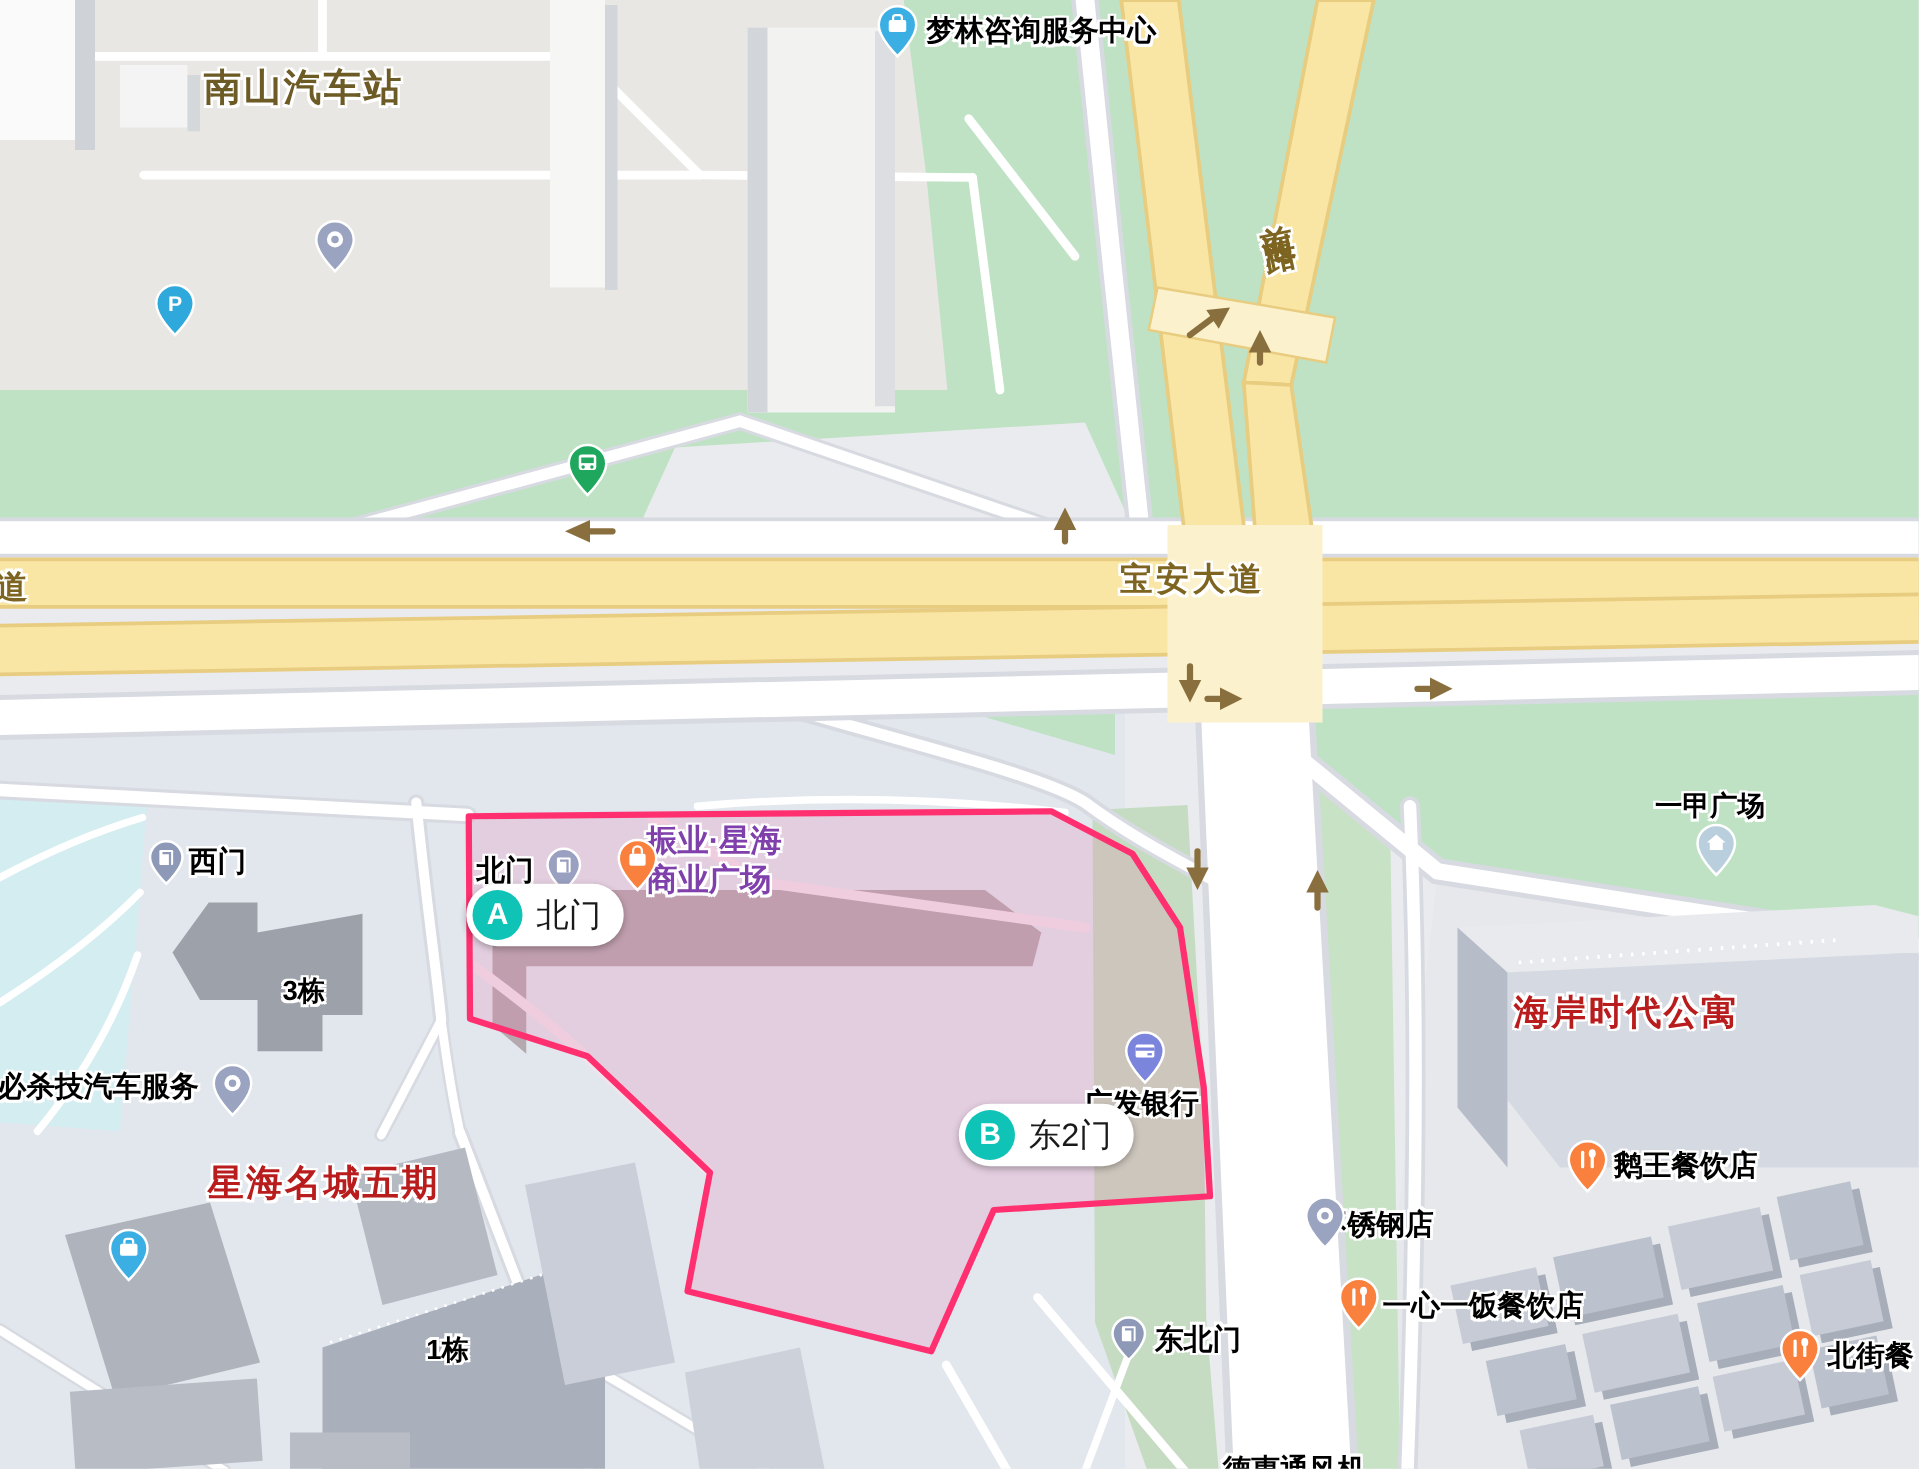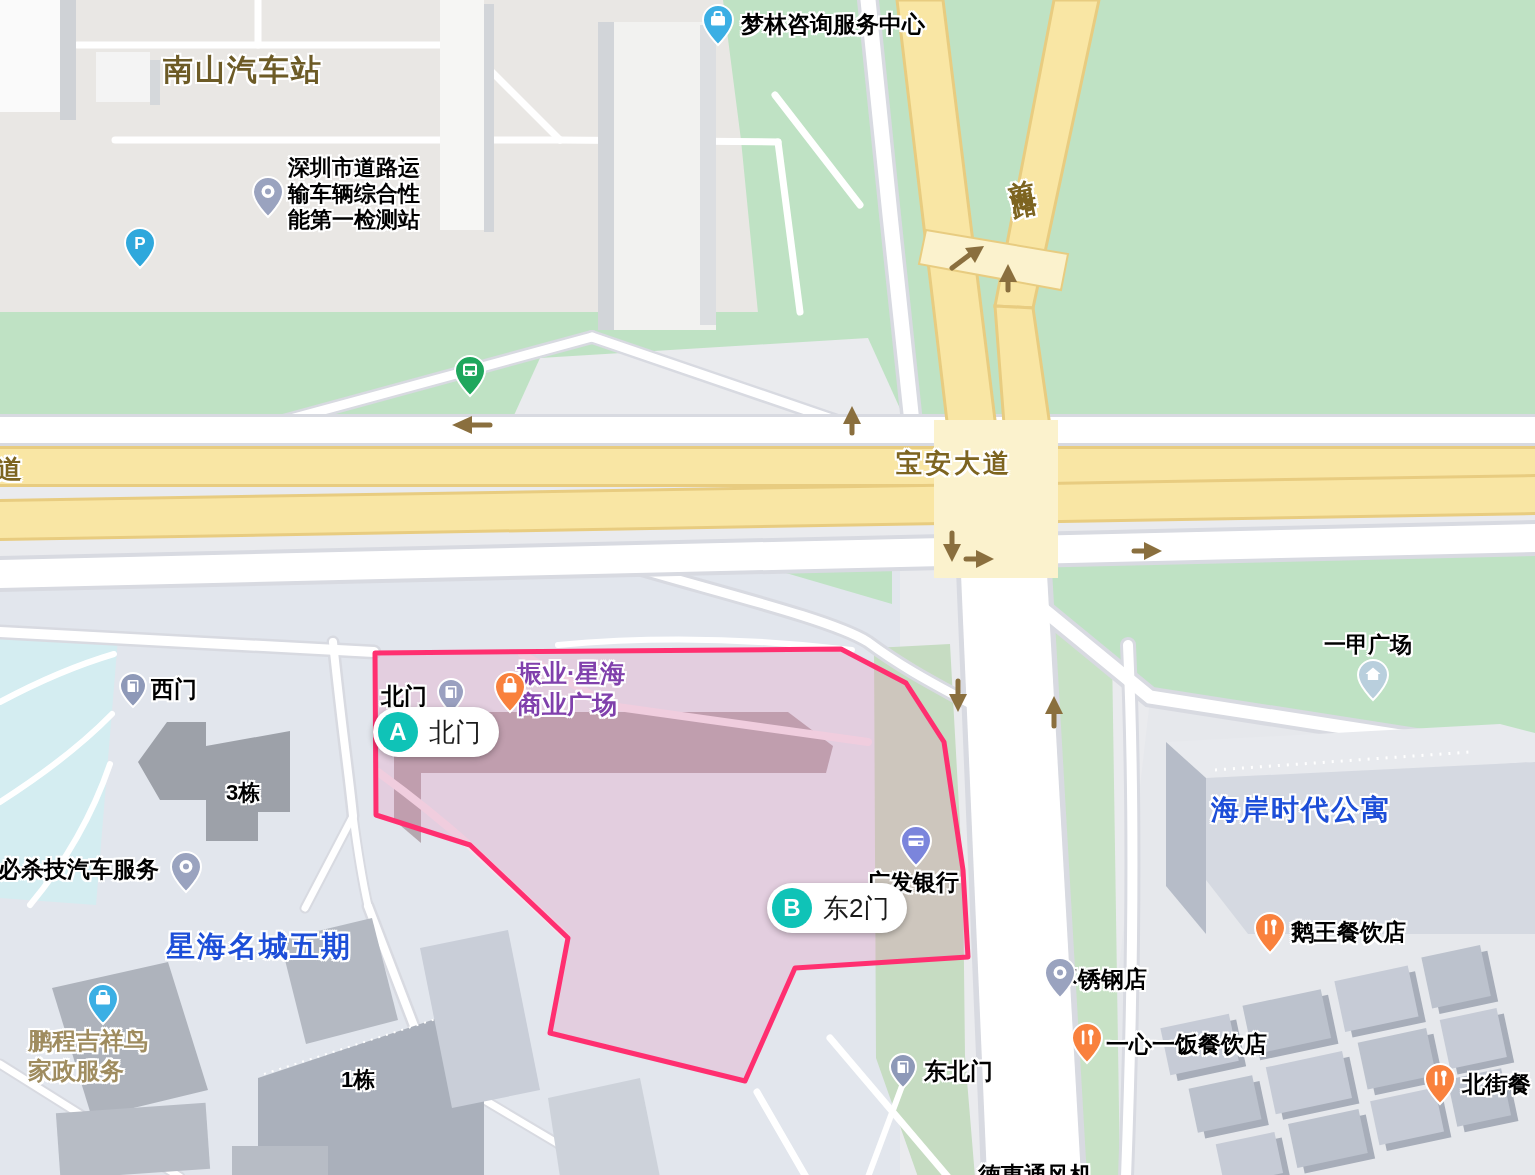--- a/index.html
+++ b/index.html
@@ -4,21 +4,21 @@
 <style>
   html,body{margin:0;padding:0;background:#eaebee;}
   #stage{position:relative;width:1535px;height:1175px;overflow:hidden;
          font-family:"Liberation Sans","DejaVu Sans",sans-serif;}
   #map-svg{position:absolute;left:0;top:0;}
   .lbl{position:absolute;white-space:nowrap;font-weight:bold;color:#000000;font-size:23px;
        text-shadow:-2px -2px 0 #fff,2px -2px 0 #fff,-2px 2px 0 #fff,2px 2px 0 #fff,
                    -2px 0 0 #fff,2px 0 0 #fff,0 -2px 0 #fff,0 2px 0 #fff;}
   .lbl.center{text-align:left;}
   .brown-big{color:#6d5b26;font-size:30px;letter-spacing:2px;}
-  .brown-mid{color:#1d4ed8;font-size:28px;letter-spacing:2px;}
+  .brown-mid{color:#b91c1c;font-size:28px;letter-spacing:2px;}
   .road-name{color:#7d6420;font-size:26px;letter-spacing:3px;}
   .purple{color:#8040ac;font-size:25px;line-height:31px;}
   .mauve{color:#96655a;font-size:28px;letter-spacing:2px;}
   .tan{color:#000000;font-size:22px;}
   .tan-brown{color:#9f8c5f;font-size:24px;line-height:30px;}
   .gray-lines{line-height:26px;font-size:22px;}
   .vertical{writing-mode:vertical-rl;letter-spacing:6px;}
   .pin{position:absolute;}
   .gate-pill{position:absolute;display:flex;align-items:center;background:#fff;border-radius:25px;
              height:50px;padding:0 18px 0 5px;box-shadow:0 2px 6px rgba(0,0,0,.3);}
@@ -203,25 +203,20 @@
         <polygon points="1162,551 1144,542 1144,560" stroke="none"></polygon>
     <path d="M958 681 L958 698"></path>
         <polygon points="958,712 949,694 967,694" stroke="none"></polygon>
     <path d="M1054 726 L1054 710"></path>
         <polygon points="1054,696 1045,714 1063,714" stroke="none"></polygon>
   </g>
 </svg>
 
 <div class="lbl brown-big" style="left:163px;top:50px">南山汽车站</div>
 
-<div class="lbl gray-lines" style="left:288px;top:155px">
-  <div>深圳市道路运</div>
-  <div>输车辆综合性</div>
-  <div>能第一检测站</div>
-</div>
 
 <div class="lbl" style="left:741px;top:9px">梦林咨询服务中心</div>
 
 <div class="lbl road-name vertical" style="left:1000px;top:160px;transform:rotate(-12deg)">前海路</div>
 <div class="lbl road-name" style="left:896px;top:446px">宝安大道</div>
 <div class="lbl road-name" style="left:-4px;top:452px">道</div>
 
 <div class="lbl purple center" style="left:517px;top:658px;width:162px">
   <div>振业·星海</div>
   <div>商业广场</div>
@@ -235,24 +230,20 @@
 <div class="lbl brown-mid" style="left:1211px;top:791px">海岸时代公寓</div>
 <div class="lbl" style="left:1291px;top:917px">鹅王餐饮店</div>
 <div class="lbl" style="left:1055px;top:964px">不锈钢店</div>
 <div class="lbl" style="left:1106px;top:1029px">一心一饭餐饮店</div>
 <div class="lbl" style="left:1462px;top:1069px">北街餐</div>
 <div class="lbl" style="left:924px;top:1056px">东北门</div>
 <div class="lbl" style="left:151px;top:674px">西门</div>
 <div class="lbl tan" style="left:226px;top:778px">3栋</div>
 <div class="lbl tan" style="left:341px;top:1065px">1栋</div>
 <div class="lbl" style="left:-2px;top:854px">必杀技汽车服务</div>
-<div class="lbl tan-brown center" style="left:28px;top:1026px;width:150px">
-  <div>鹏程吉祥鸟</div>
-  <div>家政服务</div>
-</div>
 <div class="lbl brown-mid" style="left:166px;top:927px;font-size:29px">星海名城五期</div>
 <div class="lbl" style="left:978px;top:1160px">德惠通风机</div>
 
 <div class="pin" style="left:123px;top:226px">
   <svg width="34" height="44" viewBox="0 0 34 44">
     <path d="M17 2C8.7 2 2 8.7 2 17c0 10.5 15 25 15 25s15-14.5 15-25C32 8.7 25.3 2 17 2Z" fill="#2fa8dc" stroke="#fff" stroke-width="2"></path>
     <text x="17" y="23" text-anchor="middle" font-size="17" font-weight="bold" fill="#fff">P</text>
   </svg>
 </div>
 

